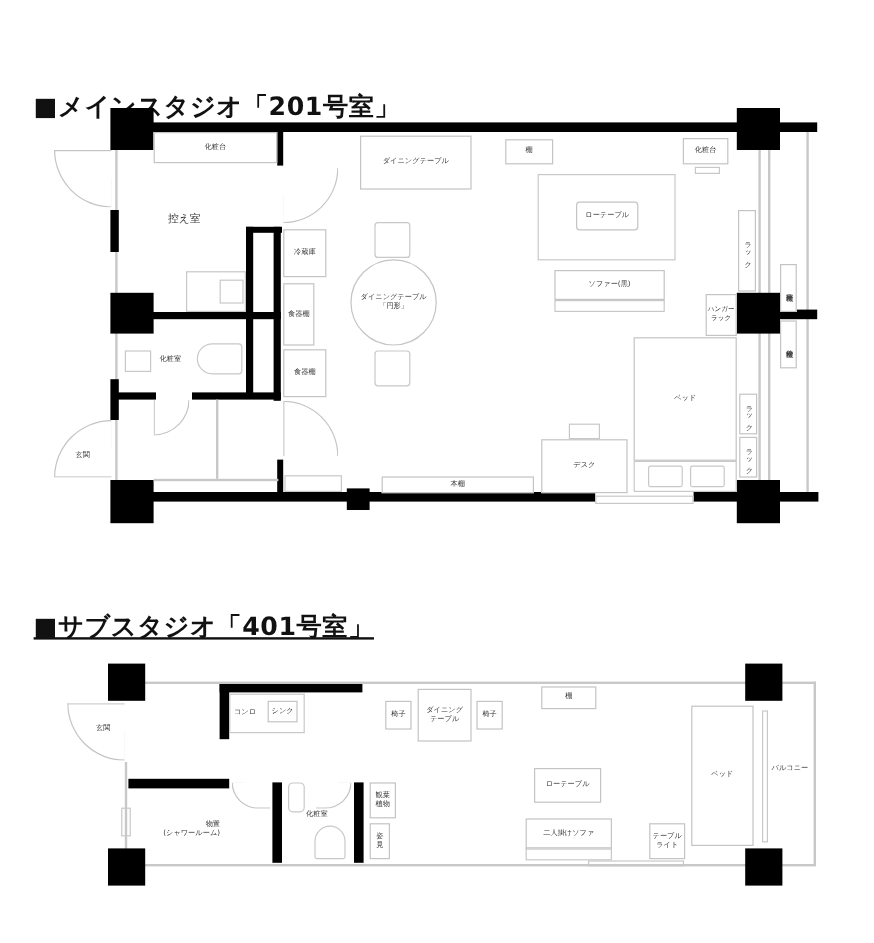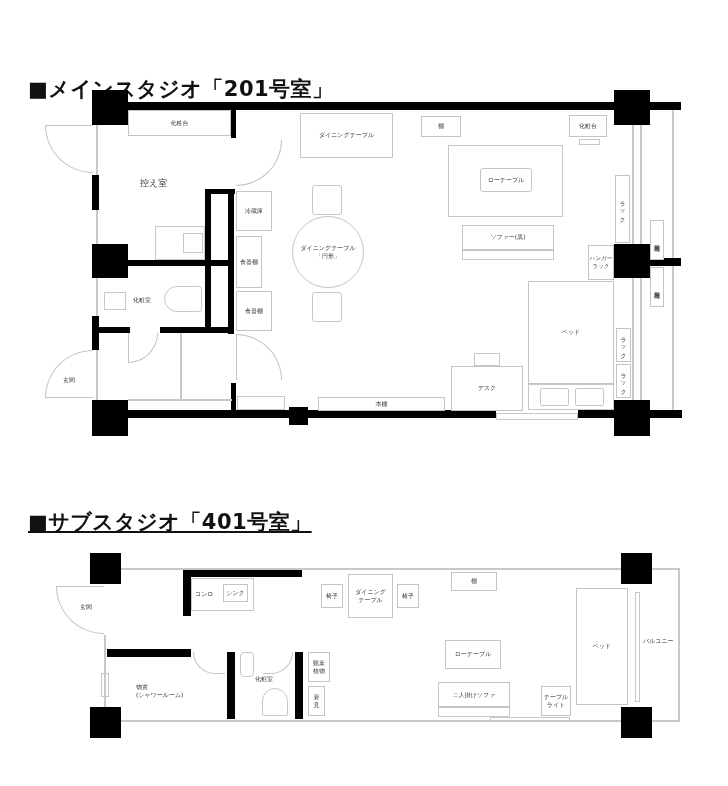--- a/index.html
+++ b/index.html
@@ -1,21 +1,21 @@
 <!DOCTYPE html>
 <html><head>
 <meta charset="utf-8">
 <style>
   html, body { margin:0; padding:0; background:#ffffff; }
   body { width:728px; height:786px; position:relative; overflow:hidden; font-family:"DejaVu Sans", sans-serif; color:#222; }
   .title { position:absolute; font-weight:bold; font-size:21px; color:#111; white-space:nowrap; letter-spacing:0.5px; }
   .b { position:absolute; background:#000; }
   .ln { position:absolute; border:1px solid #c8c8c8; box-sizing:border-box; background:transparent; }
   .fx { position:absolute; border:1px solid #c4c4c4; box-sizing:border-box; background:#fff; display:flex; align-items:center; justify-content:center; text-align:center; font-size:6px; color:#333; line-height:1.35; }
-  .lbl { position:absolute; font-size:7px; color:#333; white-space:nowrap; text-align:left; line-height:1.3; }
+  .lbl { position:absolute; font-size:7px; color:#333; white-space:nowrap; text-align:right; line-height:1.3; }
   .vt { writing-mode:vertical-rl; letter-spacing:1px; }
   .door { position:absolute; border:1px solid #c4c4c4; box-sizing:border-box; }
   .round { border-radius:50%; }
 </style>
 </head>
 <body>
 
 <div>
   <div class="title" style="left:28px;top:46px;margin-top:29px;">■メインスタジオ「201号室」</div>
 

